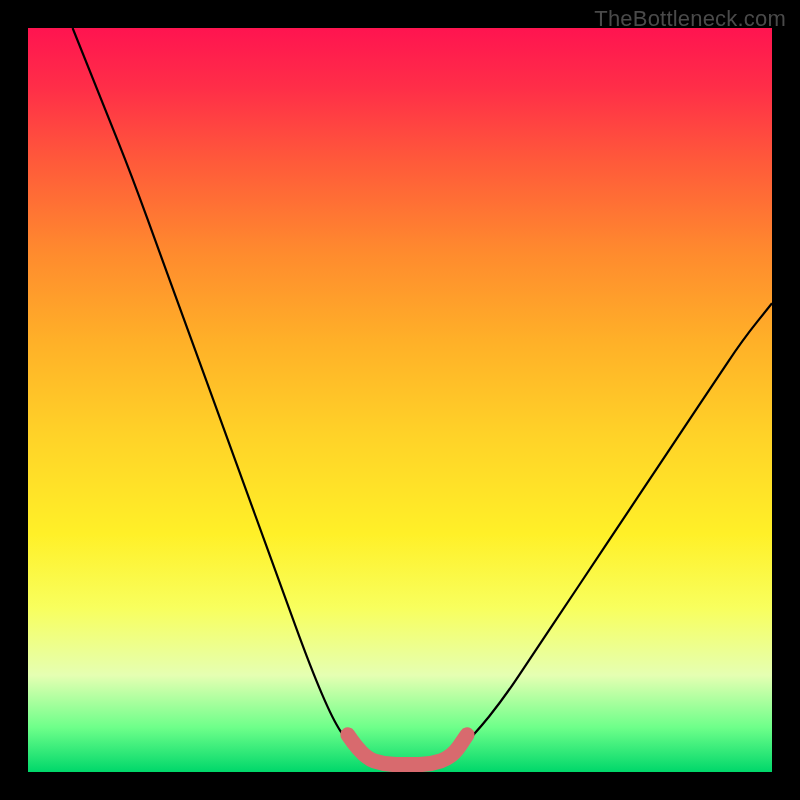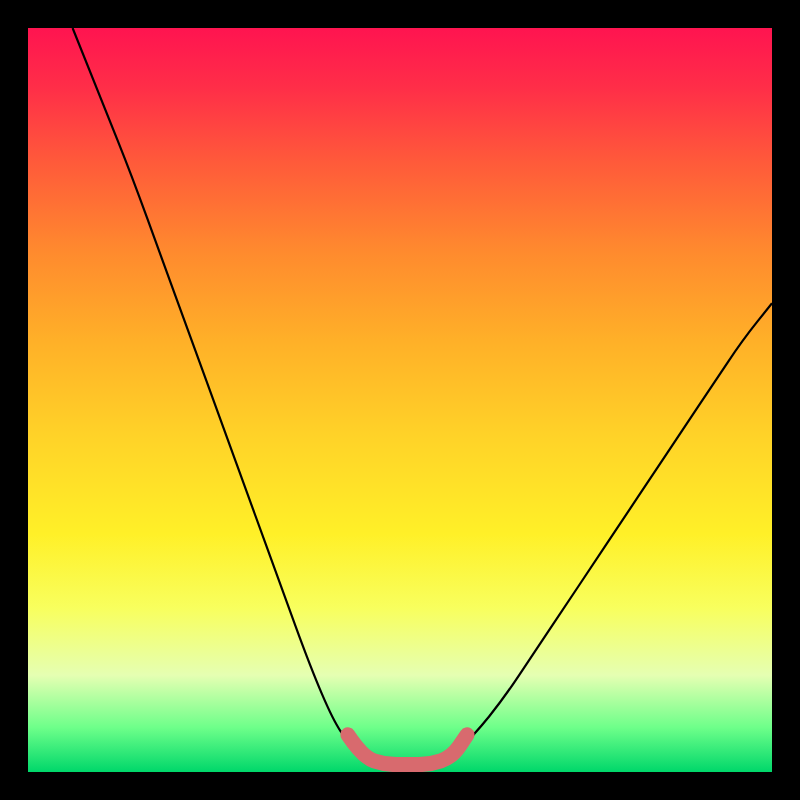--- a/index.html
+++ b/index.html
@@ -62,13 +62,14 @@
   <div class="plot">
     <svg class="curves" viewBox="0 0 744 744" preserveAspectRatio="none">
       <g>
         <path d="M 44.6 0.0 Q 74.4 74.4 89.3 111.6 Q 104.2 148.8 119.0 189.7 Q 133.9 230.6 148.8 271.6 Q 163.7 312.5 178.6 353.4 Q 193.4 394.3 208.3 435.2 Q 223.2 476.2 238.1 517.1 Q 253.0 558.0 267.8 598.9 Q 282.7 639.8 293.9 665.9 Q 305.0 691.9 312.5 703.1 Q 319.9 714.2 327.4 721.7 L 334.8 729.1" fill="none" stroke="#000000" stroke-width="2.2"></path>
         <path d="M334.8 729.1 L357.1 736.6 L379.4 736.6 L401.8 736.6 L424.1 729.1" fill="none" stroke="#000000" stroke-width="2.2"></path>
         <path d="M 424.1 729.1 Q 446.4 706.8 461.3 688.2 Q 476.2 669.6 491.0 647.3 Q 505.9 625.0 520.8 602.6 Q 535.7 580.3 550.6 558.0 Q 565.4 535.7 580.3 513.4 Q 595.2 491.0 610.1 468.7 Q 625.0 446.4 639.8 424.1 Q 654.7 401.8 669.6 379.4 Q 684.5 357.1 699.4 334.8 Q 714.2 312.5 729.1 293.9 L 744.0 275.3" fill="none" stroke="#000000" stroke-width="2.2"></path>
         <path d="M 319.9 706.8 Q 334.8 729.1 346.0 732.8 Q 357.1 736.6 368.3 736.6 Q 379.4 736.6 390.6 736.6 Q 401.8 736.6 412.9 732.8 Q 424.1 729.1 431.5 718.0 L 439.0 706.8" fill="none" stroke="#d86a6e" stroke-width="15" stroke-linecap="round" stroke-linejoin="round"></path>
       </g>
     </svg>
   </div>
+  <div class="watermark">TheBottleneck.com</div>
 </div>
 
 </body></html>

